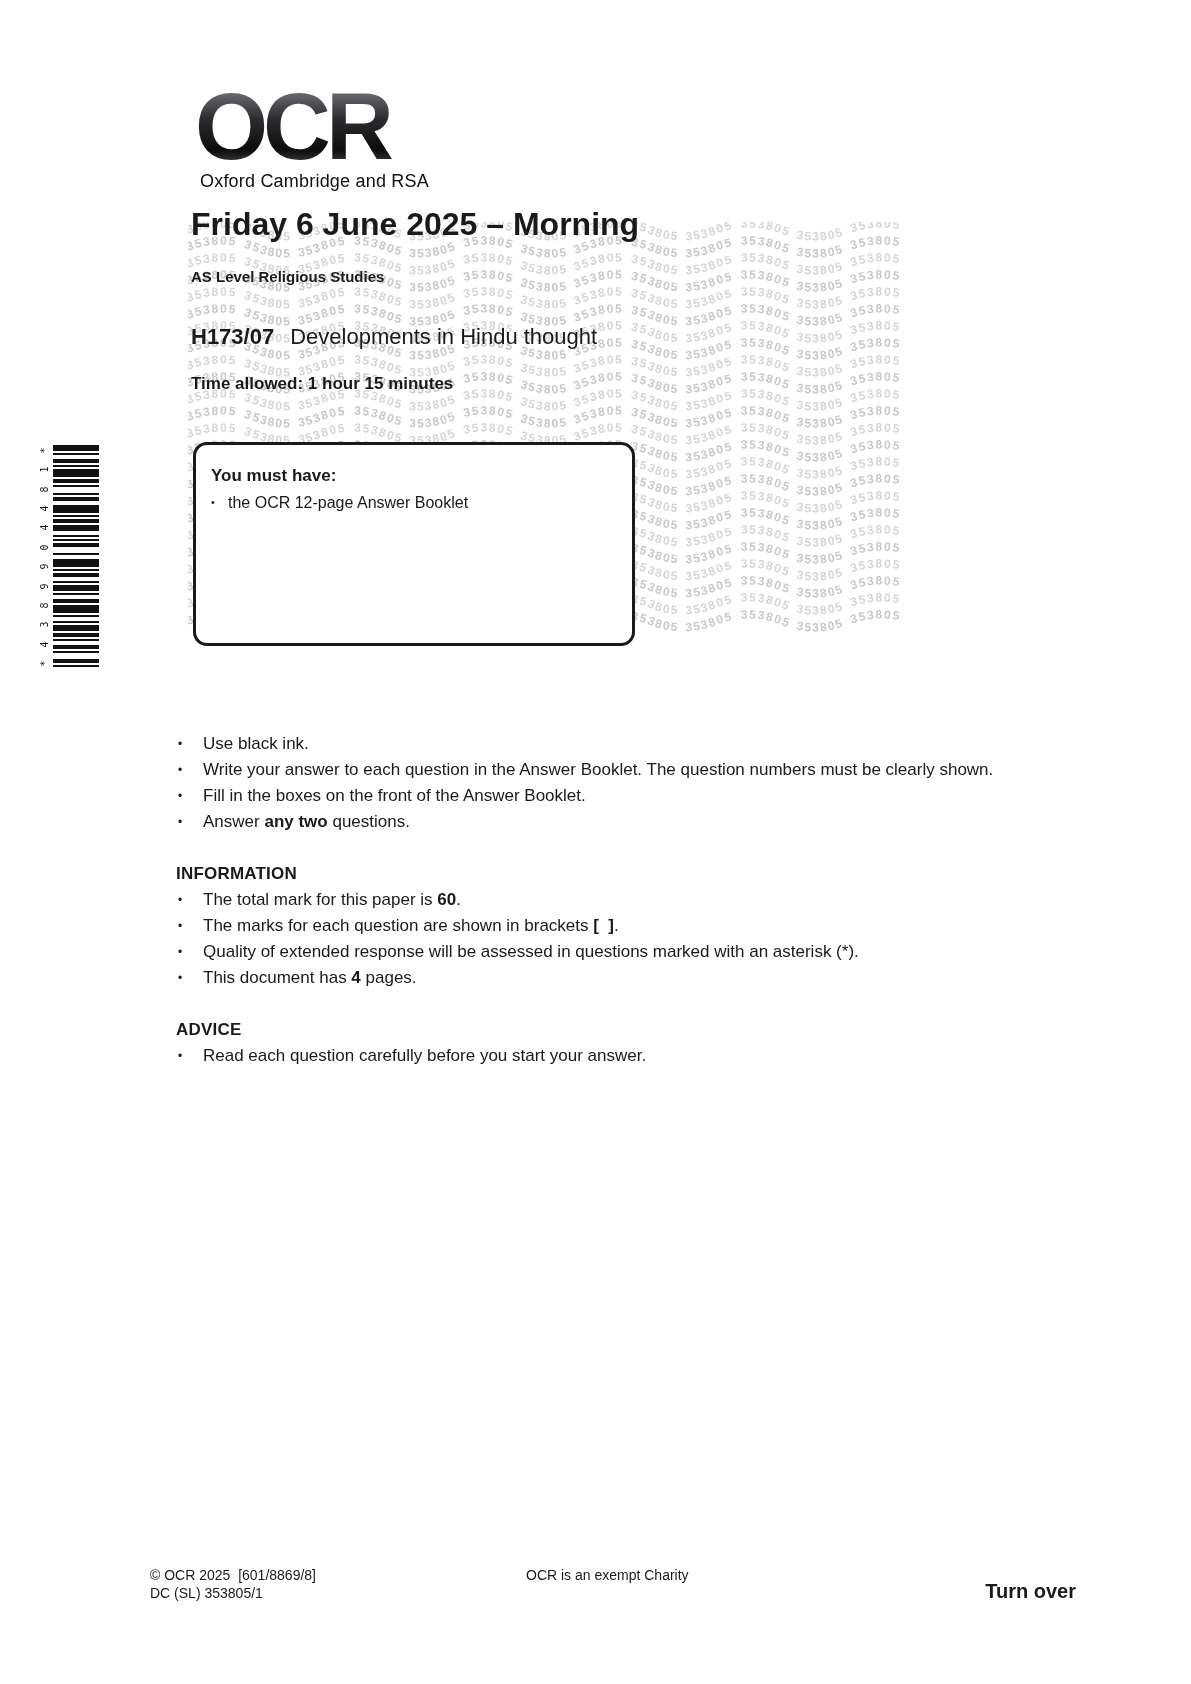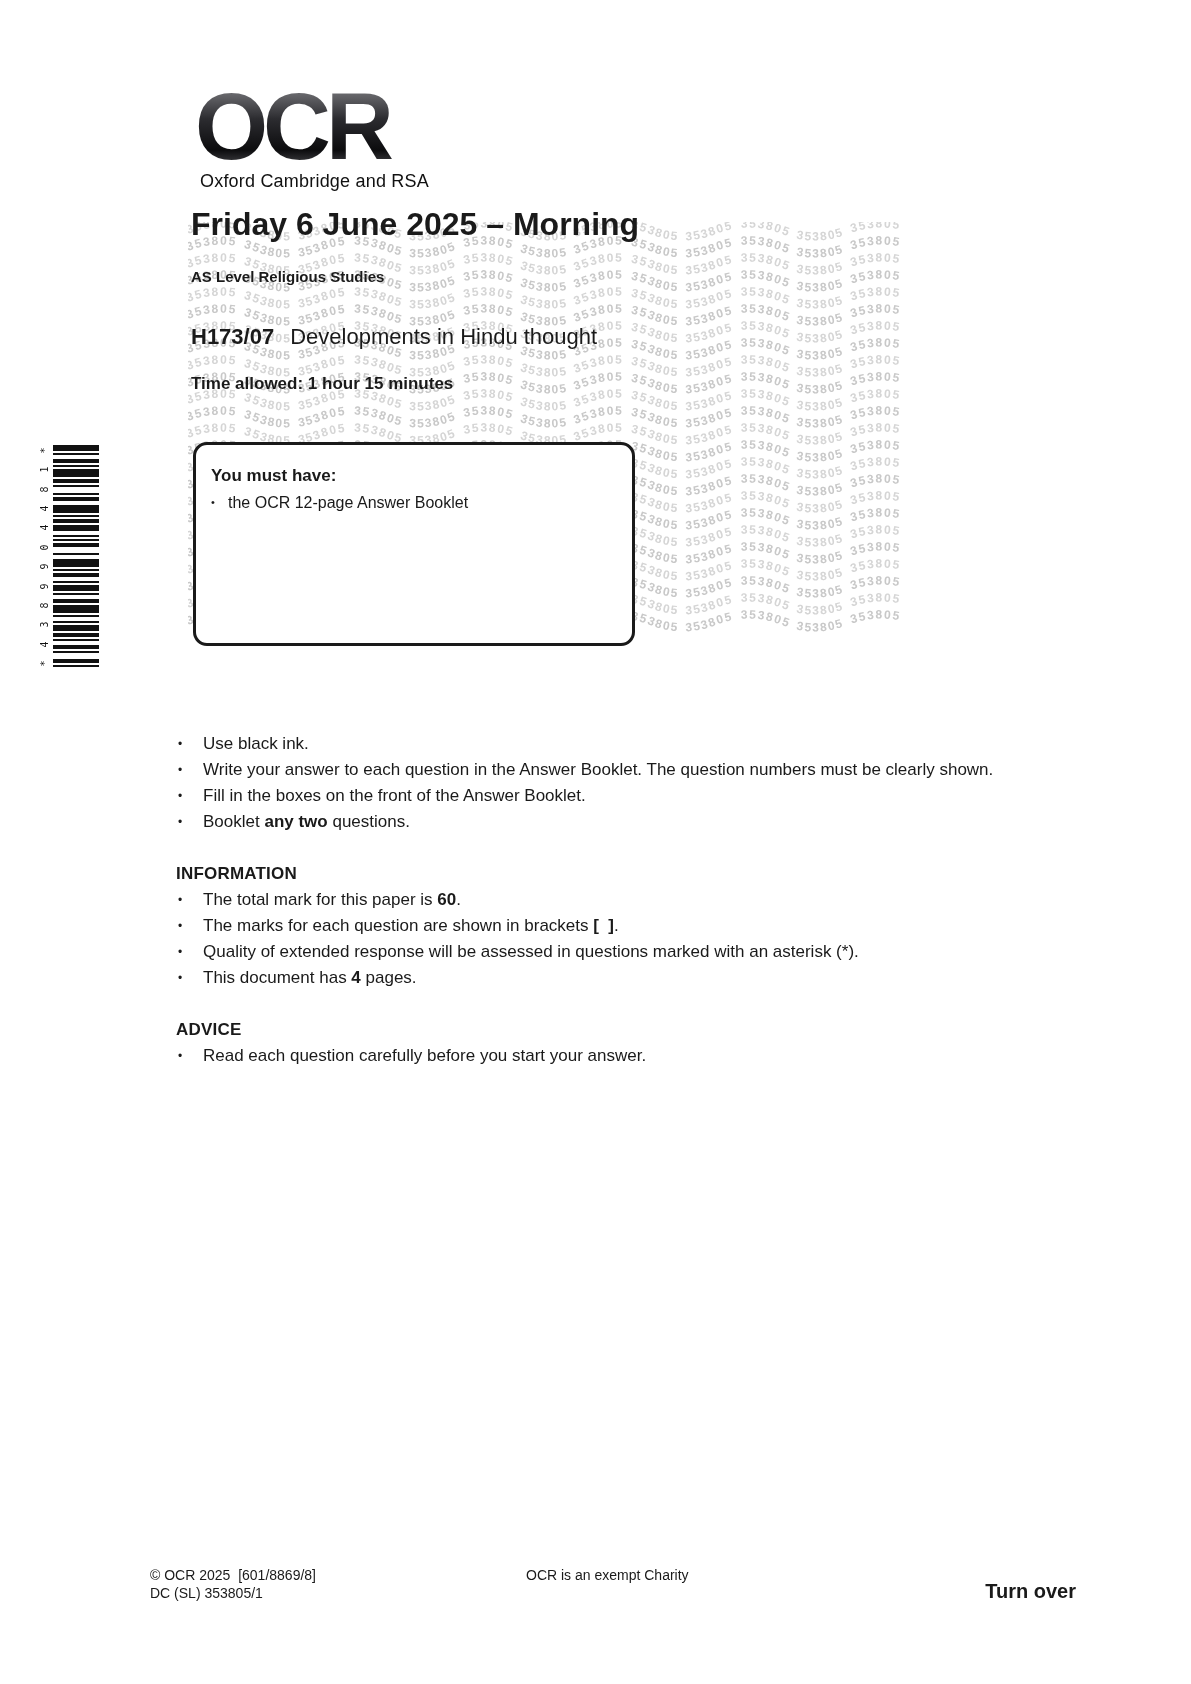--- a/index.html
+++ b/index.html
@@ -188,21 +188,21 @@
         <li>
           <span class="bullet">•</span>
           <span class="li-text"><span class="seg">Write your answer to each question in the Answer Booklet. The question numbers must be clearly shown.</span></span>
         </li>
         <li>
           <span class="bullet">•</span>
           <span class="li-text"><span class="seg">Fill in the boxes on the front of the Answer Booklet.</span></span>
         </li>
         <li>
           <span class="bullet">•</span>
-          <span class="li-text"><span class="seg">Booklet </span><span class="seg seg-b">any two</span><span class="seg"> questions.</span></span>
+          <span class="li-text"><span class="seg">Answer </span><span class="seg seg-b">any two</span><span class="seg"> questions.</span></span>
         </li>
       </ul>
     </section>
     <section>
       <h2>INFORMATION</h2>
       <ul>
         <li>
           <span class="bullet">•</span>
           <span class="li-text"><span class="seg">The total mark for this paper is </span><span class="seg seg-b">60</span><span class="seg">.</span></span>
         </li>

